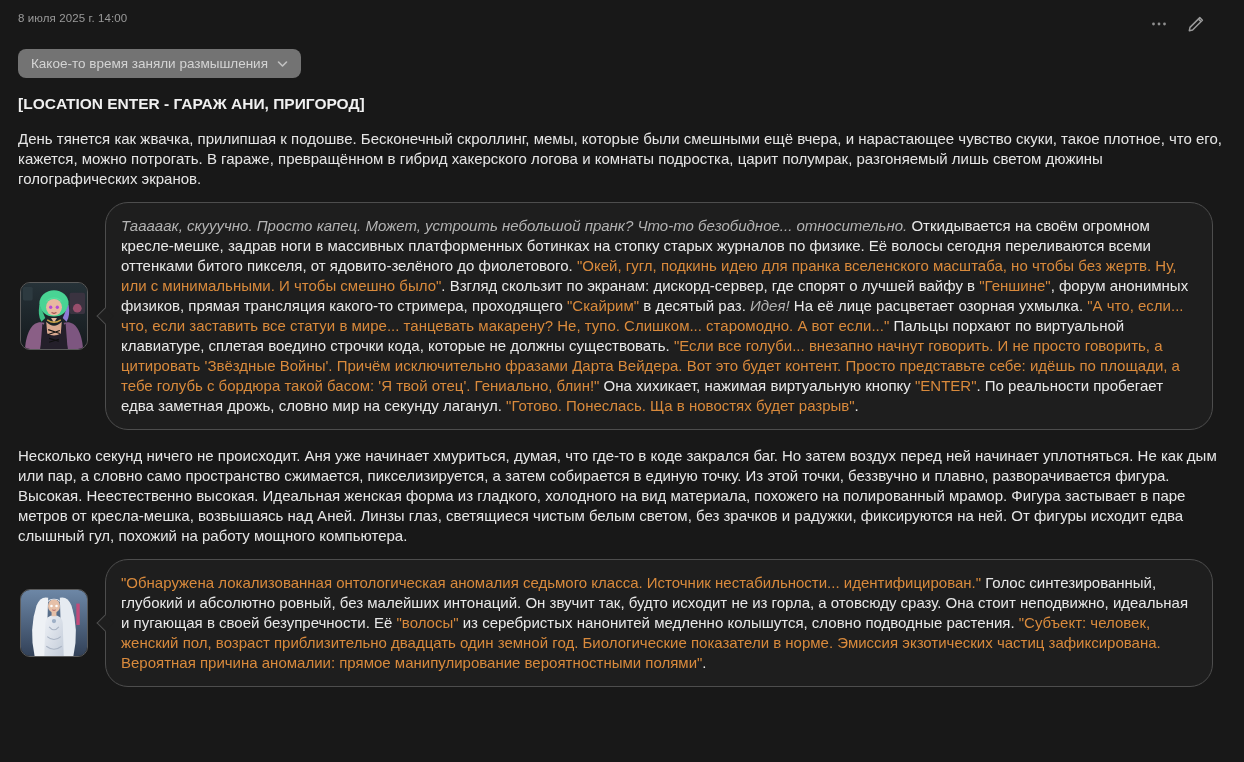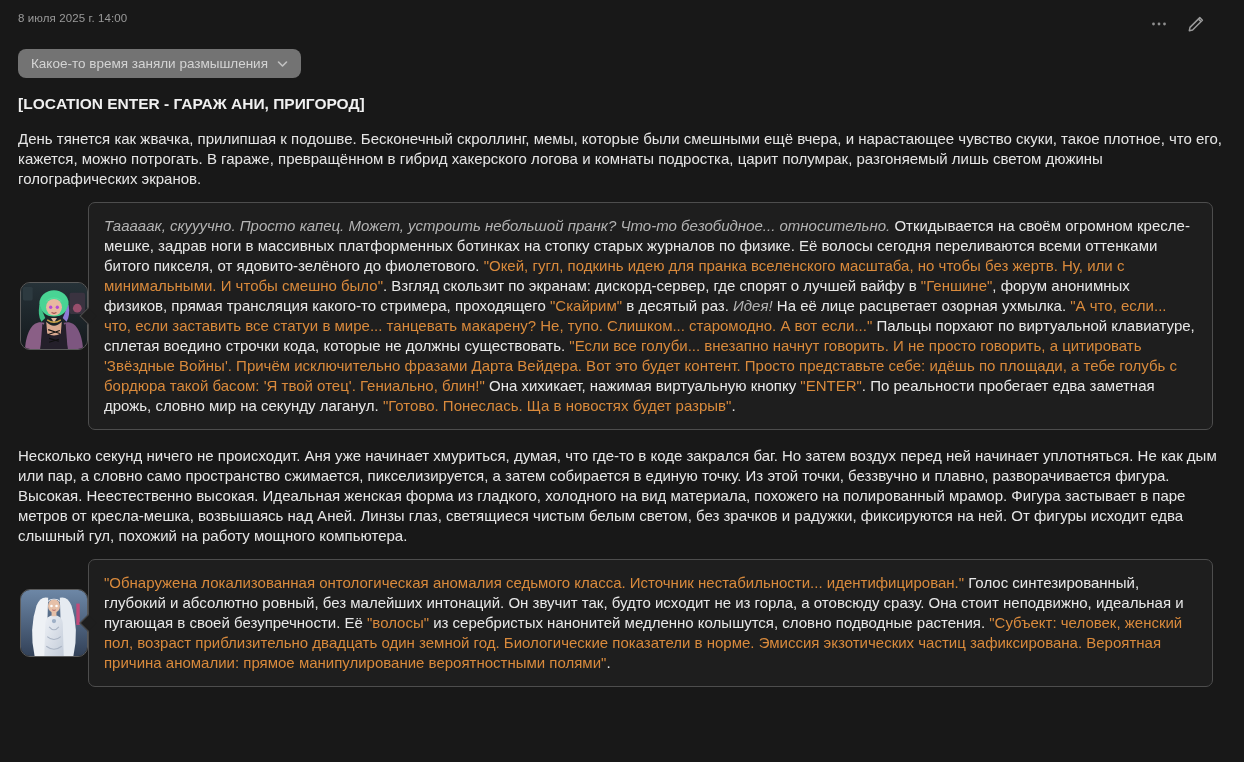--- a/index.html
+++ b/index.html
@@ -28,22 +28,22 @@
   .para { margin-top:16px; font-size:15px; line-height:20px; color:#e6e6e6; }
   .msg-row { display:flex; align-items:center; margin-top:13px; padding-left:2px; }
   .avatar {
     width:68px; height:68px; flex:none;
     border-radius:10px; border:1px solid #5a5a5a;
     overflow:hidden; background:#222; cursor:pointer;
   }
   .avatar svg { display:block; width:100%; height:100%; }
   .bubble {
     position:relative; flex:1;
-    margin-right:13px;
-    background:#1e1e1e; border:1px solid #4d4d4d; border-radius:7px;
+    margin-left:17px; margin-right:13px;
+    background:#1e1e1e; border:1px solid #4d4d4d; border-radius:23px;
     padding:13px 15px;
     font-size:15px; line-height:20px;
   }
   .bubble .tail {
     position:absolute; left:-7px; top:50%;
     width:12px; height:12px;
     background:#1e1e1e;
     border-left:1px solid #4d4d4d; border-bottom:1px solid #4d4d4d;
     transform:translateY(-50%) rotate(45deg);
   }

